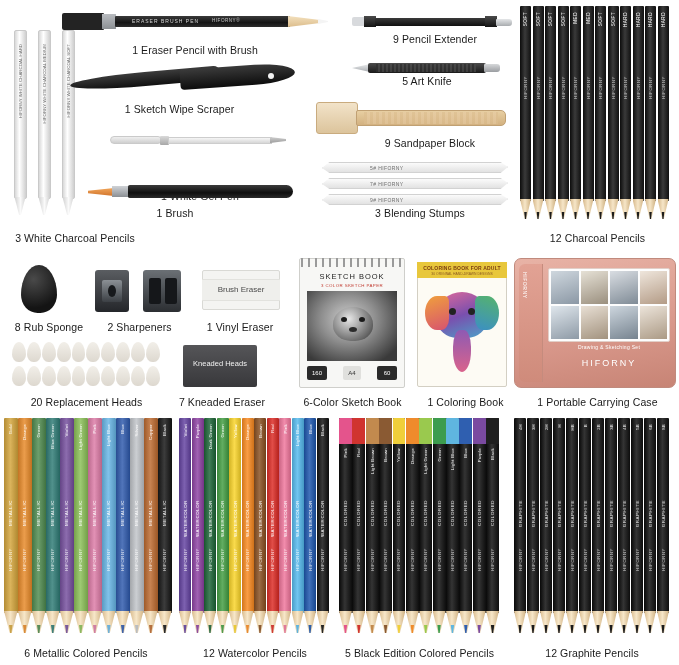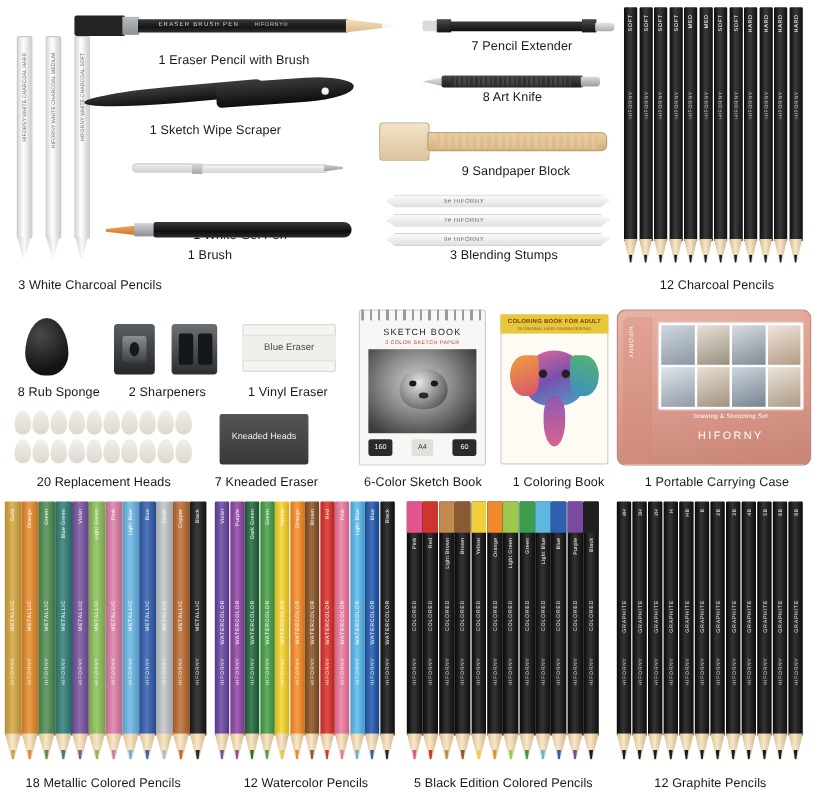--- a/index.html
+++ b/index.html
@@ -86,29 +86,29 @@
 </div>
 <div class="abs cap" style="left:115px; top:208px; width:120px;">1 Brush</div>
 
 <div class="abs" style="left:352px; top:12px; width:160px; height:20px;">
   <div style="position:absolute;left:0;top:5px;width:14px;height:9px;background:#d8dadd;border-radius:2px;"></div>
   <div style="position:absolute;left:12px;top:4px;width:12px;height:11px;background:linear-gradient(180deg,#4a4a4a,#141414);"></div>
   <div style="position:absolute;left:23px;top:6px;width:112px;height:8px;background:linear-gradient(180deg,#3a3a3a,#101010);border-radius:1px;"></div>
   <div style="position:absolute;left:133px;top:4px;width:12px;height:11px;background:linear-gradient(180deg,#4a4a4a,#141414);"></div>
   <div style="position:absolute;left:144px;top:6.5px;width:16px;height:7px;background:linear-gradient(180deg,#e4e6e8,#a9acaf);border-radius:1px 3px 3px 1px;"></div>
 </div>
-<div class="abs cap" style="left:355px; top:34px; width:160px;">7 Pencil Extender</div>
+<div class="abs cap" style="left:355px; top:34px; width:160px;">9 Pencil Extender</div>
 
 <div class="abs" style="left:352px; top:60px; width:148px; height:18px;">
   <div style="position:absolute;left:0;top:4px;width:18px;height:8px;background:linear-gradient(180deg,#e9ebec,#a9acb0);clip-path:polygon(0 50%,100% 0,100% 100%,0 50%);"></div>
   <div style="position:absolute;left:16px;top:3px;width:118px;height:10px;background:linear-gradient(180deg,#4b4b4b,#1a1a1a);border-radius:2px;"></div>
   <div style="position:absolute;left:24px;top:4px;width:100px;height:8px;background:repeating-linear-gradient(90deg,#2f2f2f 0 2px,#4a4a4a 2px 4px);opacity:.7;"></div>
   <div style="position:absolute;left:132px;top:4px;width:16px;height:8px;background:linear-gradient(180deg,#d6d8da,#9a9da1);border-radius:1px 3px 3px 1px;"></div>
 </div>
-<div class="abs cap" style="left:357px; top:76px; width:140px;">8 Art Knife</div>
+<div class="abs cap" style="left:357px; top:76px; width:140px;">5 Art Knife</div>
 
 <div class="abs" style="left:316px; top:96px; width:190px; height:44px;">
   <div style="position:absolute;left:0;top:6px;width:42px;height:32px;background:linear-gradient(180deg,#f2e3c9,#dcc49c);border:1px solid #c9ab7e;border-radius:3px;"></div>
   <div style="position:absolute;left:40px;top:14px;width:150px;height:16px;background:linear-gradient(180deg,#e8cfa2,#d3b180);border:1px solid #c0a073;border-radius:2px 5px 5px 2px;"></div>
   <div style="position:absolute;left:48px;top:16px;width:134px;height:12px;background:repeating-linear-gradient(90deg,#dcbd8f 0 3px,#e6caa2 3px 6px);opacity:.6;"></div>
 </div>
 <div class="abs cap" style="left:345px; top:138px; width:170px;">9 Sandpaper Block</div>
 
 <div class="abs" style="left:322px; top:160px; width:190px; height:50px;">
   <div style="position:absolute;left:0;top:2px;width:186px;height:11px;background:linear-gradient(180deg,#fbfbfb,#e2e2e2);border:1px solid #d2d2d2;clip-path:polygon(4% 0,96% 0,100% 45%,96% 100%,4% 100%,0 55%);"></div>
@@ -267,21 +267,21 @@
   <div style="position:absolute;left:13px;top:17px;width:8px;height:12px;background:#17191c;border-radius:50%;"></div>
   <div style="position:absolute;left:48px;top:2px;width:38px;height:42px;background:linear-gradient(180deg,#6b7075,#2b2e32);border-radius:3px;"></div>
   <div style="position:absolute;left:54px;top:10px;width:12px;height:26px;background:#15171a;border-radius:2px;"></div>
   <div style="position:absolute;left:70px;top:10px;width:12px;height:26px;background:#15171a;border-radius:2px;"></div>
 </div>
 <div class="abs cap" style="left:92px; top:322px; width:95px;">2 Sharpeners</div>
 
 <div class="abs" style="left:202px; top:270px; width:78px; height:40px;">
   <div style="position:absolute;left:0;top:0;width:78px;height:40px;background:#f4f4f2;border:1px solid #d9d9d5;border-radius:2px;"></div>
   <div style="position:absolute;left:0;top:9px;width:78px;height:22px;background:#efefec;border-top:1px solid #e2e2de;border-bottom:1px solid #e2e2de;"></div>
-  <div style="position:absolute;left:0;top:15px;width:78px;text-align:center;font-size:8px;color:#4a4a4a;">Blue Eraser</div>
+  <div style="position:absolute;left:0;top:15px;width:78px;text-align:center;font-size:8px;color:#4a4a4a;">Brush Eraser</div>
 </div>
 <div class="abs cap" style="left:190px; top:322px; width:100px;">1 Vinyl Eraser</div>
 
 <div class="abs" id="heads-grid" style="left:12px; top:342px; width:148px; height:45px; display:grid; grid-template-columns:repeat(10,1fr); grid-template-rows:repeat(2,1fr); gap:2px 1px;">
     <div style="background: linear-gradient(rgb(242, 239, 233), rgb(221, 216, 207)); border-radius: 50% 50% 45% 45% / 62% 62% 38% 38%; height: 20px;"></div>
     <div style="background: linear-gradient(rgb(242, 239, 233), rgb(221, 216, 207)); border-radius: 50% 50% 45% 45% / 62% 62% 38% 38%; height: 20px;"></div>
     <div style="background: linear-gradient(rgb(242, 239, 233), rgb(221, 216, 207)); border-radius: 50% 50% 45% 45% / 62% 62% 38% 38%; height: 20px;"></div>
     <div style="background: linear-gradient(rgb(242, 239, 233), rgb(221, 216, 207)); border-radius: 50% 50% 45% 45% / 62% 62% 38% 38%; height: 20px;"></div>
     <div style="background: linear-gradient(rgb(242, 239, 233), rgb(221, 216, 207)); border-radius: 50% 50% 45% 45% / 62% 62% 38% 38%; height: 20px;"></div>
     <div style="background: linear-gradient(rgb(242, 239, 233), rgb(221, 216, 207)); border-radius: 50% 50% 45% 45% / 62% 62% 38% 38%; height: 20px;"></div>
@@ -530,21 +530,21 @@
         <span style="font-size:4.3px;color:#ffffff;letter-spacing:.3px;writing-mode:vertical-rl;transform:rotate(180deg);white-space:nowrap;">Black</span>
       </div>
       <div style="position:absolute;top:82px;left:0;right:0;display:flex;justify-content:center;">
         <span style="font-size:4.4px;color:#ffffff;letter-spacing:.6px;writing-mode:vertical-rl;transform:rotate(180deg);white-space:nowrap;">METALLIC</span>
       </div>
       <div style="position:absolute;top:130px;left:0;right:0;display:flex;justify-content:center;">
         <span style="font-size:4.2px;color:#ffffff;opacity:.85;letter-spacing:.6px;writing-mode:vertical-rl;transform:rotate(180deg);white-space:nowrap;">HIFORNY</span>
       </div>
     </div>
   </div>
-<div class="abs cap" style="left:0px; top:648px; width:172px;">18 Metallic Colored Pencils</div>
+<div class="abs cap" style="left:0px; top:648px; width:172px;">6 Metallic Colored Pencils</div>
 
 <div class="abs" id="group-1" style="left:179px; top:418px; width:152px; height:218px; display:flex; gap:0.5px;">
     <div style="position: relative; width: 12px; height: 215px;">
       <div style="position:absolute;left:0;right:0;top:0;bottom:20px;background:linear-gradient(90deg,rgb(85,57,136),rgb(125,97,176) 45%,rgb(81,53,132));border-radius:1px;"></div>
       <div style="position:absolute;left:0;right:0;bottom:0;height:22px;background:linear-gradient(90deg,#d9bb8e,#f7e7c9 45%,#cfb081);clip-path:polygon(0 0,100% 0,58% 100%,42% 100%);"></div>
       <div style="position:absolute;left:0;right:0;bottom:0;height:8px;background:#6b4f9e;clip-path:polygon(37% 0,63% 0,55% 100%,45% 100%);"></div>
       <div style="position:absolute;top:6px;left:0;right:0;display:flex;justify-content:center;">
         <span style="font-size:4.3px;color:#ffffff;letter-spacing:.3px;writing-mode:vertical-rl;transform:rotate(180deg);white-space:nowrap;">Violet</span>
       </div>
       <div style="position:absolute;top:82px;left:0;right:0;display:flex;justify-content:center;">

